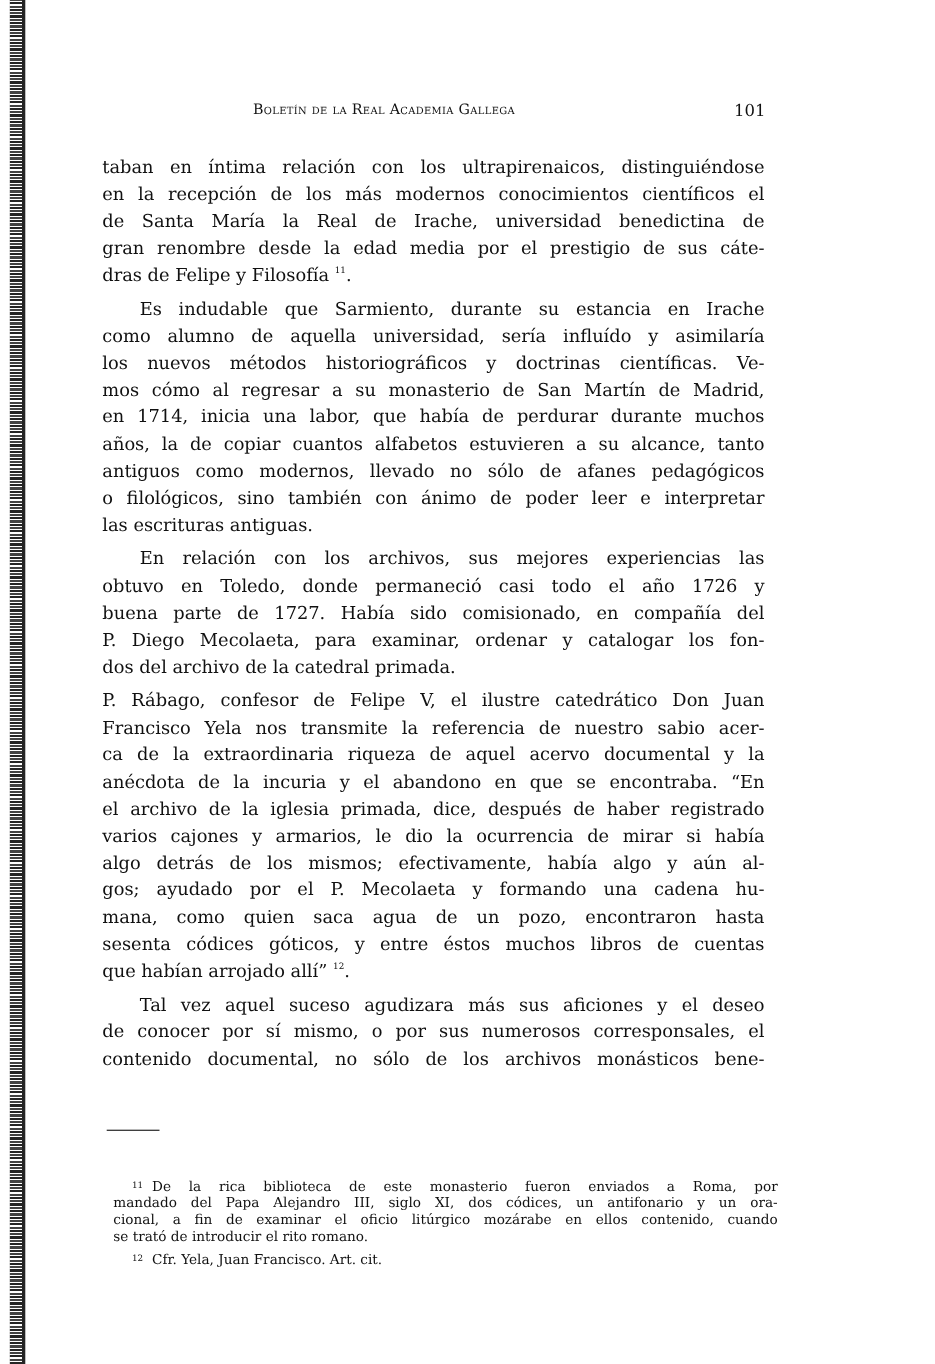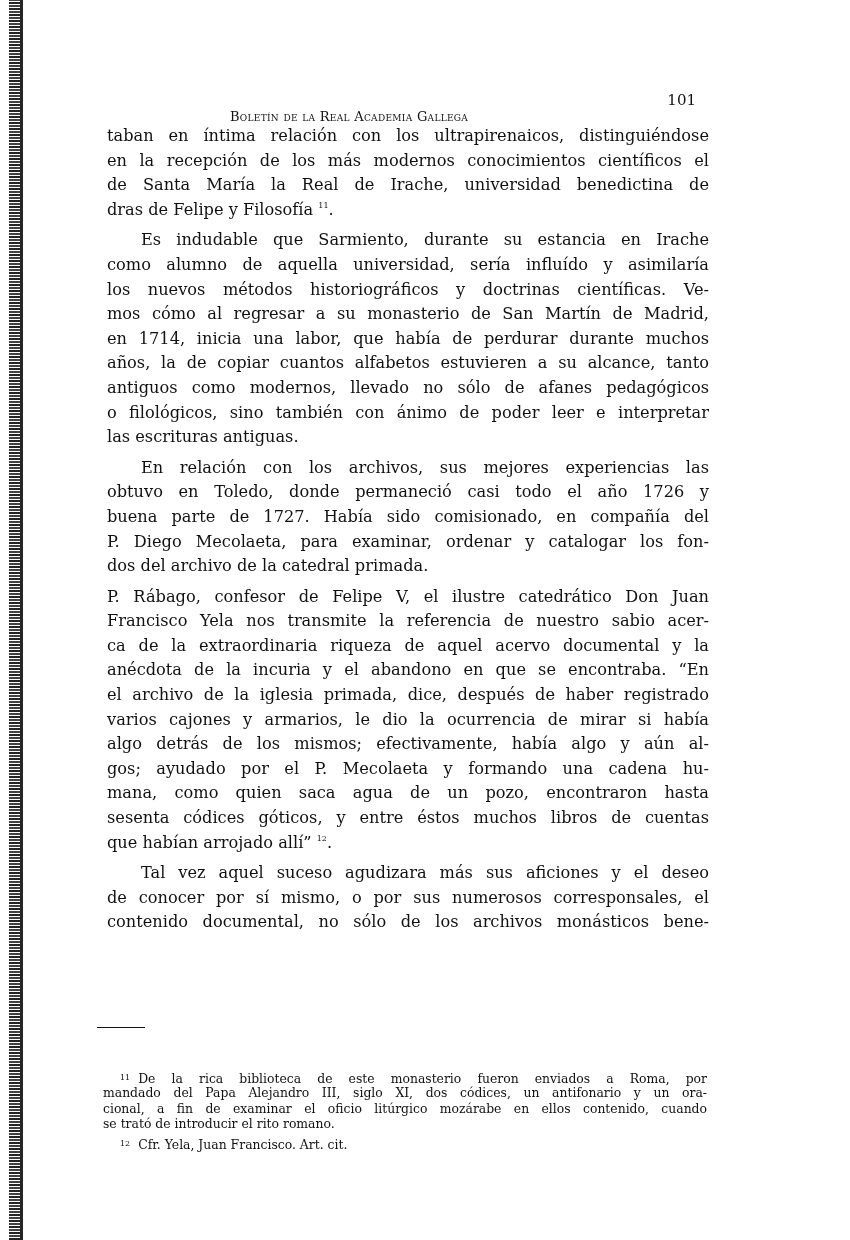--- a/index.html
+++ b/index.html
@@ -5,23 +5,23 @@
   html, body { margin: 0; padding: 0; background: #ffffff; }
   body { width: 850px; height: 1240px; position: relative; overflow: hidden;
          font-family: "DejaVu Serif", "Liberation Serif", serif; color: #111; }
   .edge-strip { position: absolute; left: 9px; top: 0; width: 12px; height: 1240px;
     background:
       repeating-linear-gradient(0deg, #000 0 2px, #fff 2px 3px, #222 3px 5px, #fff 5px 6px),
       #000;
     opacity: 0.85; }
   .edge-strip::after { content: ""; position: absolute; right: -2px; top: 0; width: 3px; height: 100%; background: #000; }
   .running-head { position: absolute; top: 93px; left: 230px; width: 466px; height: 20px; }
-  .running-title { position: absolute; left: 0; top: 16px; font-size: 13px; font-variant: small-caps; letter-spacing: 0.3px; }
+  .running-title { position: absolute; left: 0; top: 0; font-size: 13px; font-variant: small-caps; letter-spacing: 0.3px; }
   .page-number { position: absolute; right: 0; top: -2px; font-size: 15px; font-weight: normal; }
-  .body-text { position: absolute; left: 93px; top: 124px; width: 602px; margin-left: 14px; }
+  .body-text { position: absolute; left: 93px; top: 140px; width: 602px; }
   .line { display: block; font-size: 16.2px; line-height: 24.6px; height: 24.6px; white-space: nowrap;
           text-align: justify; text-align-last: justify; }
   .line.last { text-align-last: left; }
   .line.indent { padding-left: 34px; }
   .para { margin-bottom: 6px; }
   sup { font-size: 8px; vertical-align: 7px; line-height: 0; }
   .fn-rule { position: absolute; left: 97px; top: 1027px; width: 48px; height: 1px; background: #111; }
   .footnotes { position: absolute; left: 103px; top: 1070px; width: 604px; }
   .fn-line { display: block; font-size: 12.4px; line-height: 15.3px; height: 15.3px; white-space: nowrap;
              text-align: justify; text-align-last: justify; }
@@ -39,20 +39,21 @@
   <span class="running-title">Boletín de la Real Academia Gallega</span>
   <span class="page-number">101</span>
 </div>
 
 <div class="body-text">
 
   <div class="para">
     <span class="line">taban en íntima relación con los ultrapirenaicos, distinguiéndose</span>
     <span class="line">en la recepción de los más modernos conocimientos científicos el</span>
     <span class="line">de Santa María la Real de Irache, universidad benedictina de</span>
+    <span class="line">gran renombre desde la edad media por el prestigio de sus cáte-</span>
     <span class="line last"><span>dras de Felipe y Filosofía</span> <sup>11</sup><span>.</span></span>
   </div>
 
   <div class="para">
     <span class="line indent">Es indudable que Sarmiento, durante su estancia en Irache</span>
     <span class="line">como alumno de aquella universidad, sería influído y asimilaría</span>
     <span class="line">los nuevos métodos historiográficos y doctrinas científicas. Ve-</span>
     <span class="line">mos cómo al regresar a su monasterio de San Martín de Madrid,</span>
     <span class="line">en 1714, inicia una labor, que había de perdurar durante muchos</span>
     <span class="line">años, la de copiar cuantos alfabetos estuvieren a su alcance, tanto</span>

